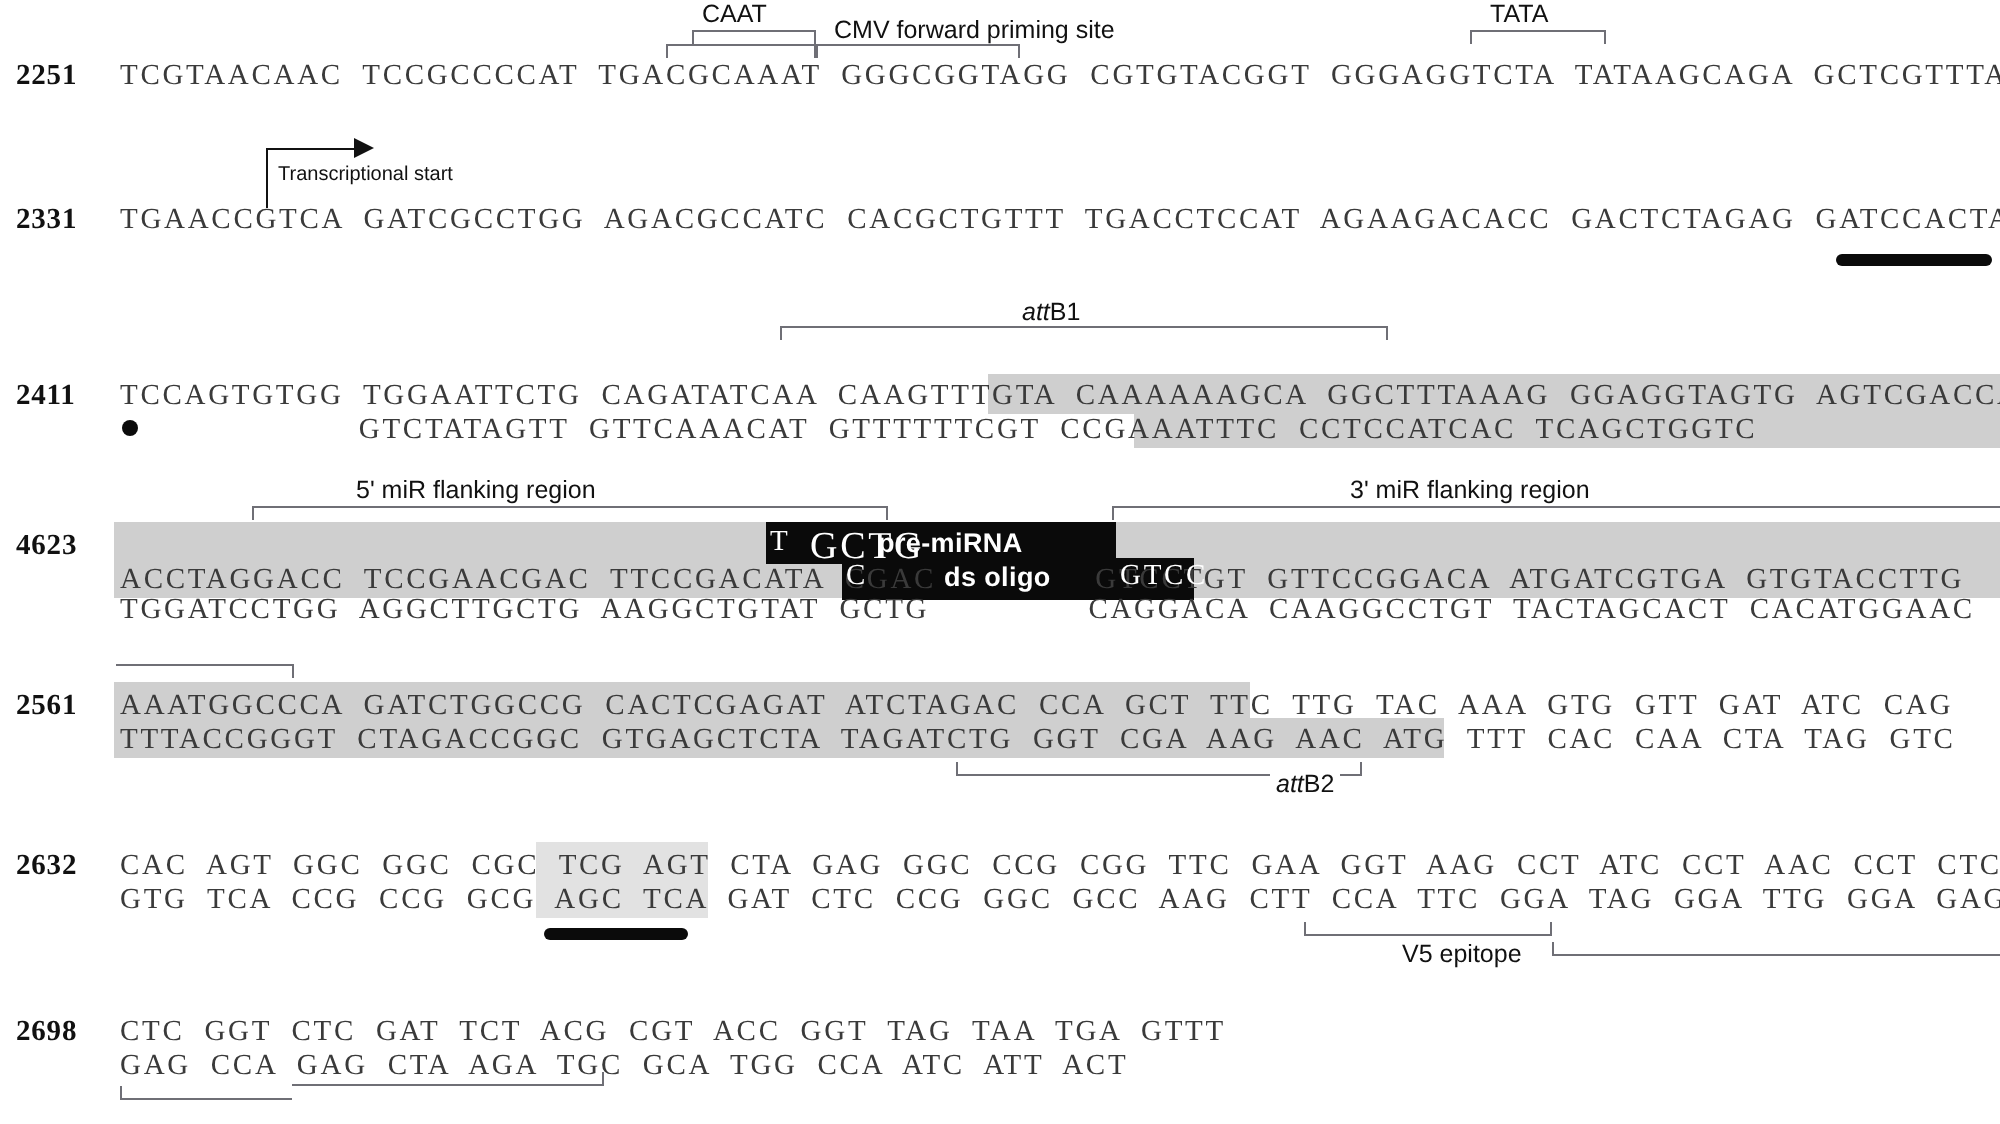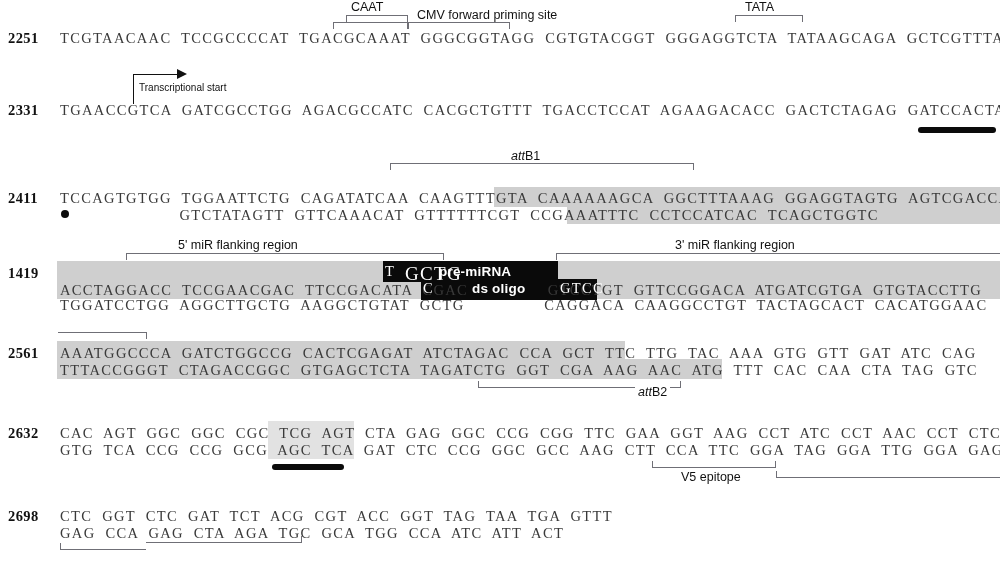--- a/index.html
+++ b/index.html
@@ -198,21 +198,21 @@
     <span class="strand top" style="z-index:2;">TCCAGTGTGG  TGGAATTCTG  CAGATATCAA  CAAGTTTGTA  CAAAAAAGCA  GGCTTTAAAG  GGAGGTAGTG  AGTCGACCAG</span>
     <span class="strand bot" style="z-index:2;">                        GTCTATAGTT  GTTCAAACAT  GTTTTTTCGT  CCGAAATTTC  CCTCCATCAC  TCAGCTGGTC</span>
   </div>
 
   <div class="bracket" style="left:390px; top:163px; width:304px;"></div>
   <div class="feat-label ital-att" style="left:508px; top:149px;"><em>att</em><span>B1</span></div>
 
   <div class="dot" style="left:61px; top:210px;"></div>
 
   <div class="seq-block" style="top:265px;">
-    <span class="coord">1419</span>
+    <span class="coord">4623</span>
 
     <div style="position:absolute; left:57px; top:-4px; width:943px; height:38px;" class="shade"></div>
 
     <div class="blackpatch" style="left:383px; top:-4px;  width:175px; height:21px;"></div>
     <div class="blackpatch" style="left:421px; top:14px;  width:176px; height:21px;"></div>
     <span class="strand top" style="z-index:3;margin-top:32px;">TGGATCCTGG  AGGCTTGCTG  AAGGCTGTAT  GCTG                CAGGACA  CAAGGCCTGT  TACTAGCACT  CACATGGAAC</span>
     <span class="strand bot" style="z-index:3;">ACCTAGGACC  TCCGAACGAC  TTCCGACATA  CGAC                GTCCTGT  GTTCCGGACA  ATGATCGTGA  GTGTACCTTG</span>
 
     <span class="oligo-label" style="left:385px; top:-2px; font-family:'Liberation Serif',serif; font-weight:normal; font-size:14.5px; letter-spacing:1.35px; z-index:5;">T</span>
     <span class="oligo-label" style="left:560px; top:15px; font-family:'Liberation Serif',serif; font-weight:normal; font-size:14.5px; letter-spacing:1.35px; z-index:5;">GTCC</span>
@@ -245,21 +245,21 @@
   <div class="seq-block" style="top:425px;">
     <span class="coord">2632</span>
     <div style="position:absolute; left:268px; top:-4px; width:86px; height:38px;" class="shade-light"></div>
     <span class="strand top" style="z-index:2;">CAC  AGT  GGC  GGC  CGC  TCG  AGT  CTA  GAG  GGC  CCG  CGG  TTC  GAA  GGT  AAG  CCT  ATC  CCT  AAC  CCT  CTC</span>
     <span class="strand bot" style="z-index:2;">GTG  TCA  CCG  CCG  GCG  AGC  TCA  GAT  CTC  CCG  GGC  GCC  AAG  CTT  CCA  TTC  GGA  TAG  GGA  TTG  GGA  GAG</span>
   </div>
 
   <div class="thickbar" style="left:272px; top:464px; width:72px;"></div>
 
   <div class="bracket-down" style="left:652px; top:461px; width:124px;"></div>
-  <div class="feat-label" style="left:678px; top:470px;">V5 epitope</div>
+  <div class="feat-label" style="left:698px; top:470px;">V5 epitope</div>
 
   <div class="bracket-down no-right" style="left:776px; top:471px; width:224px;"></div>
 
   <div class="seq-block" style="top:508px;">
     <span class="coord">2698</span>
     <span class="strand top">CTC  GGT  CTC  GAT  TCT  ACG  CGT  ACC  GGT  TAG  TAA  TGA  GTTT</span>
     <span class="strand bot">GAG  CCA  GAG  CTA  AGA  TGC  GCA  TGG  CCA  ATC  ATT  ACT</span>
   </div>
 
   <div class="bracket-down no-right" style="left:60px; top:543px; width:86px;"></div>

